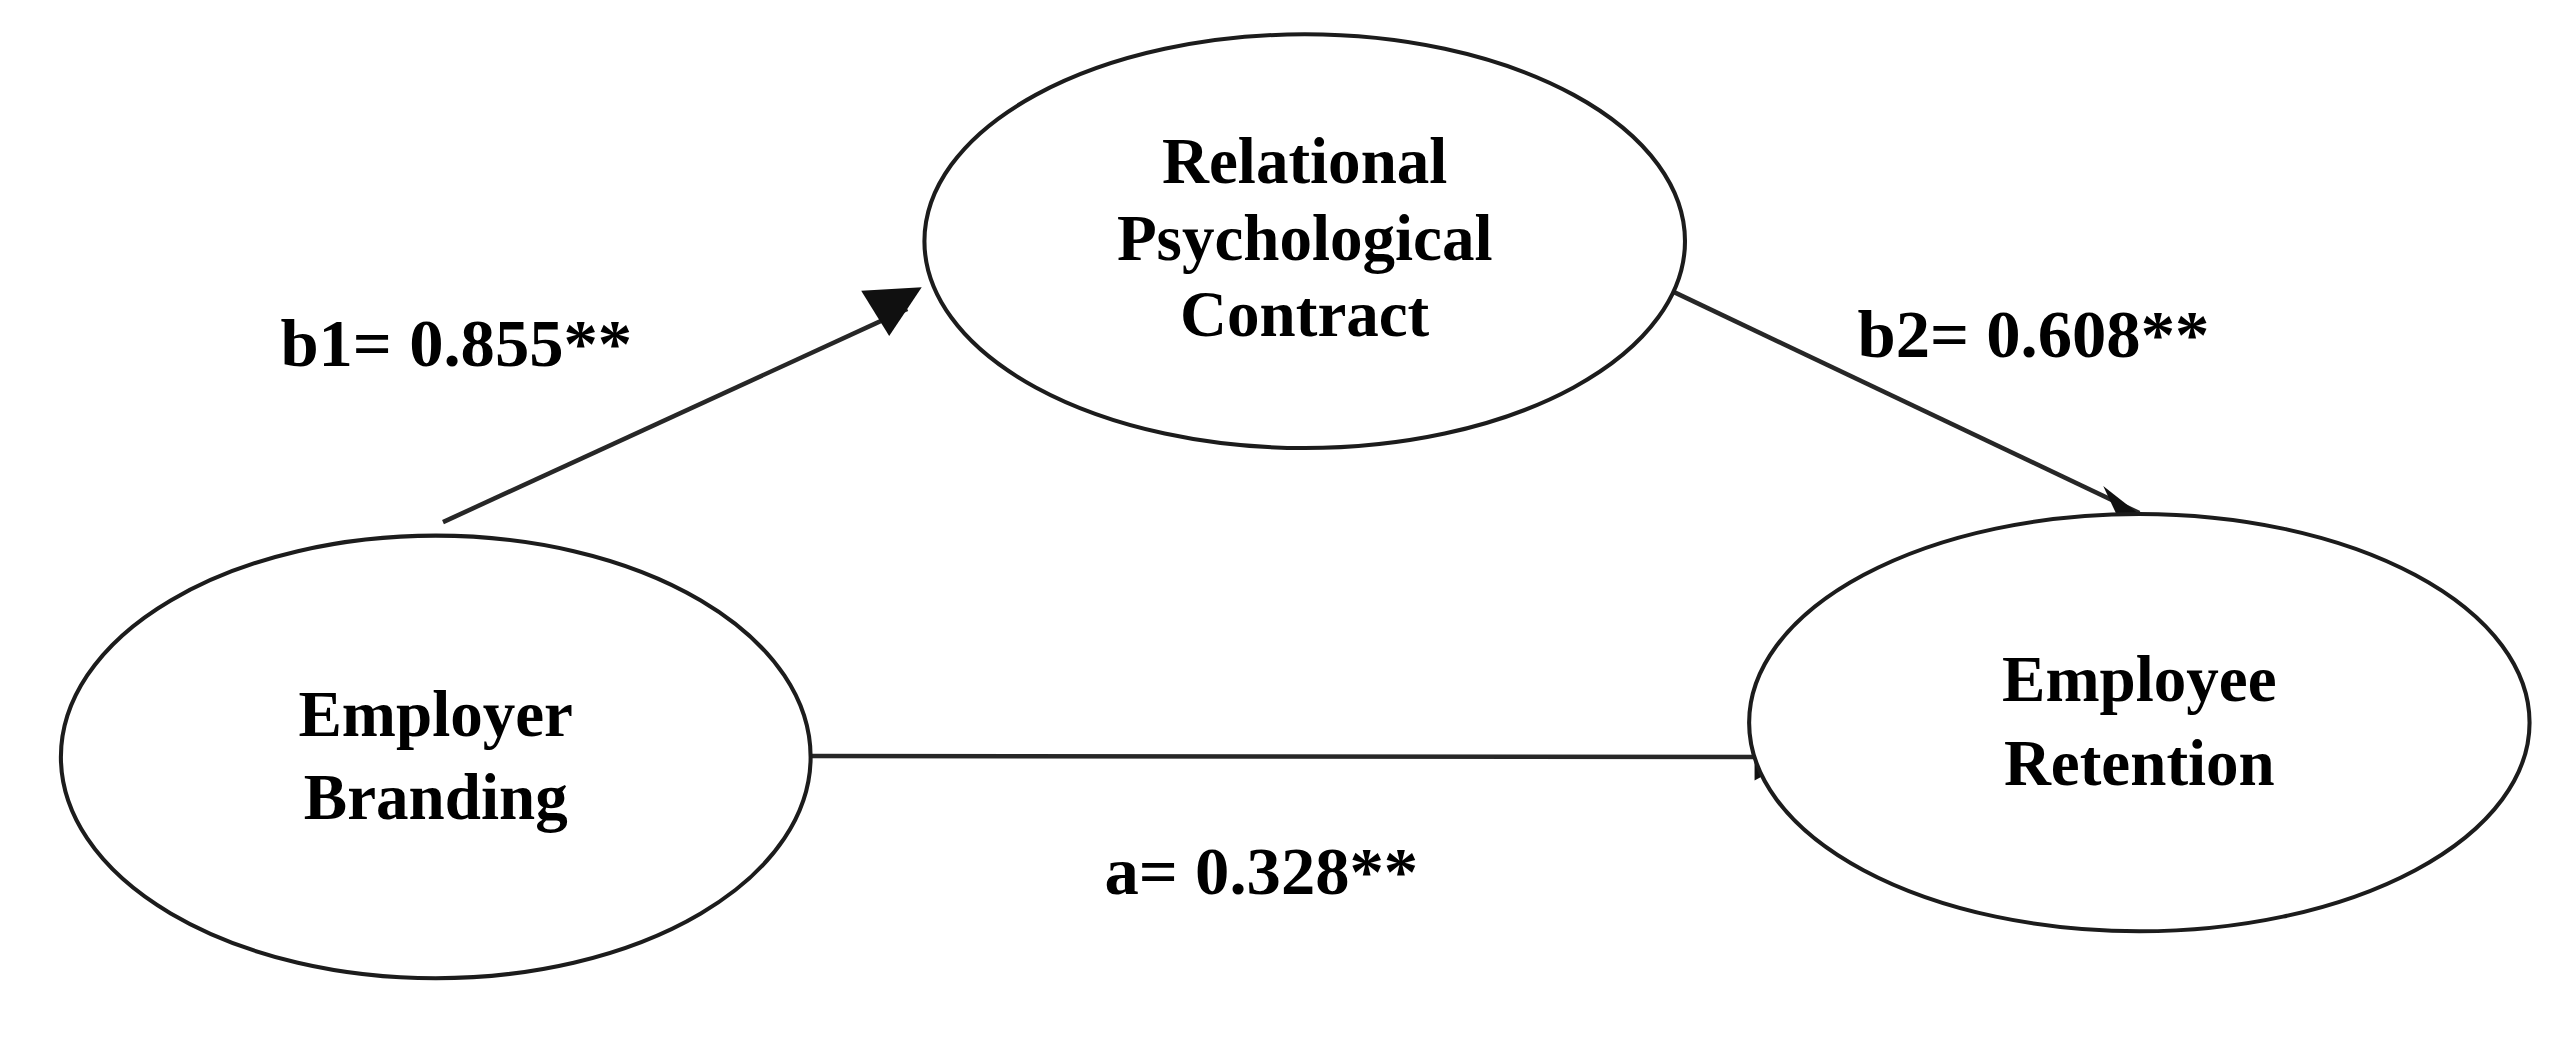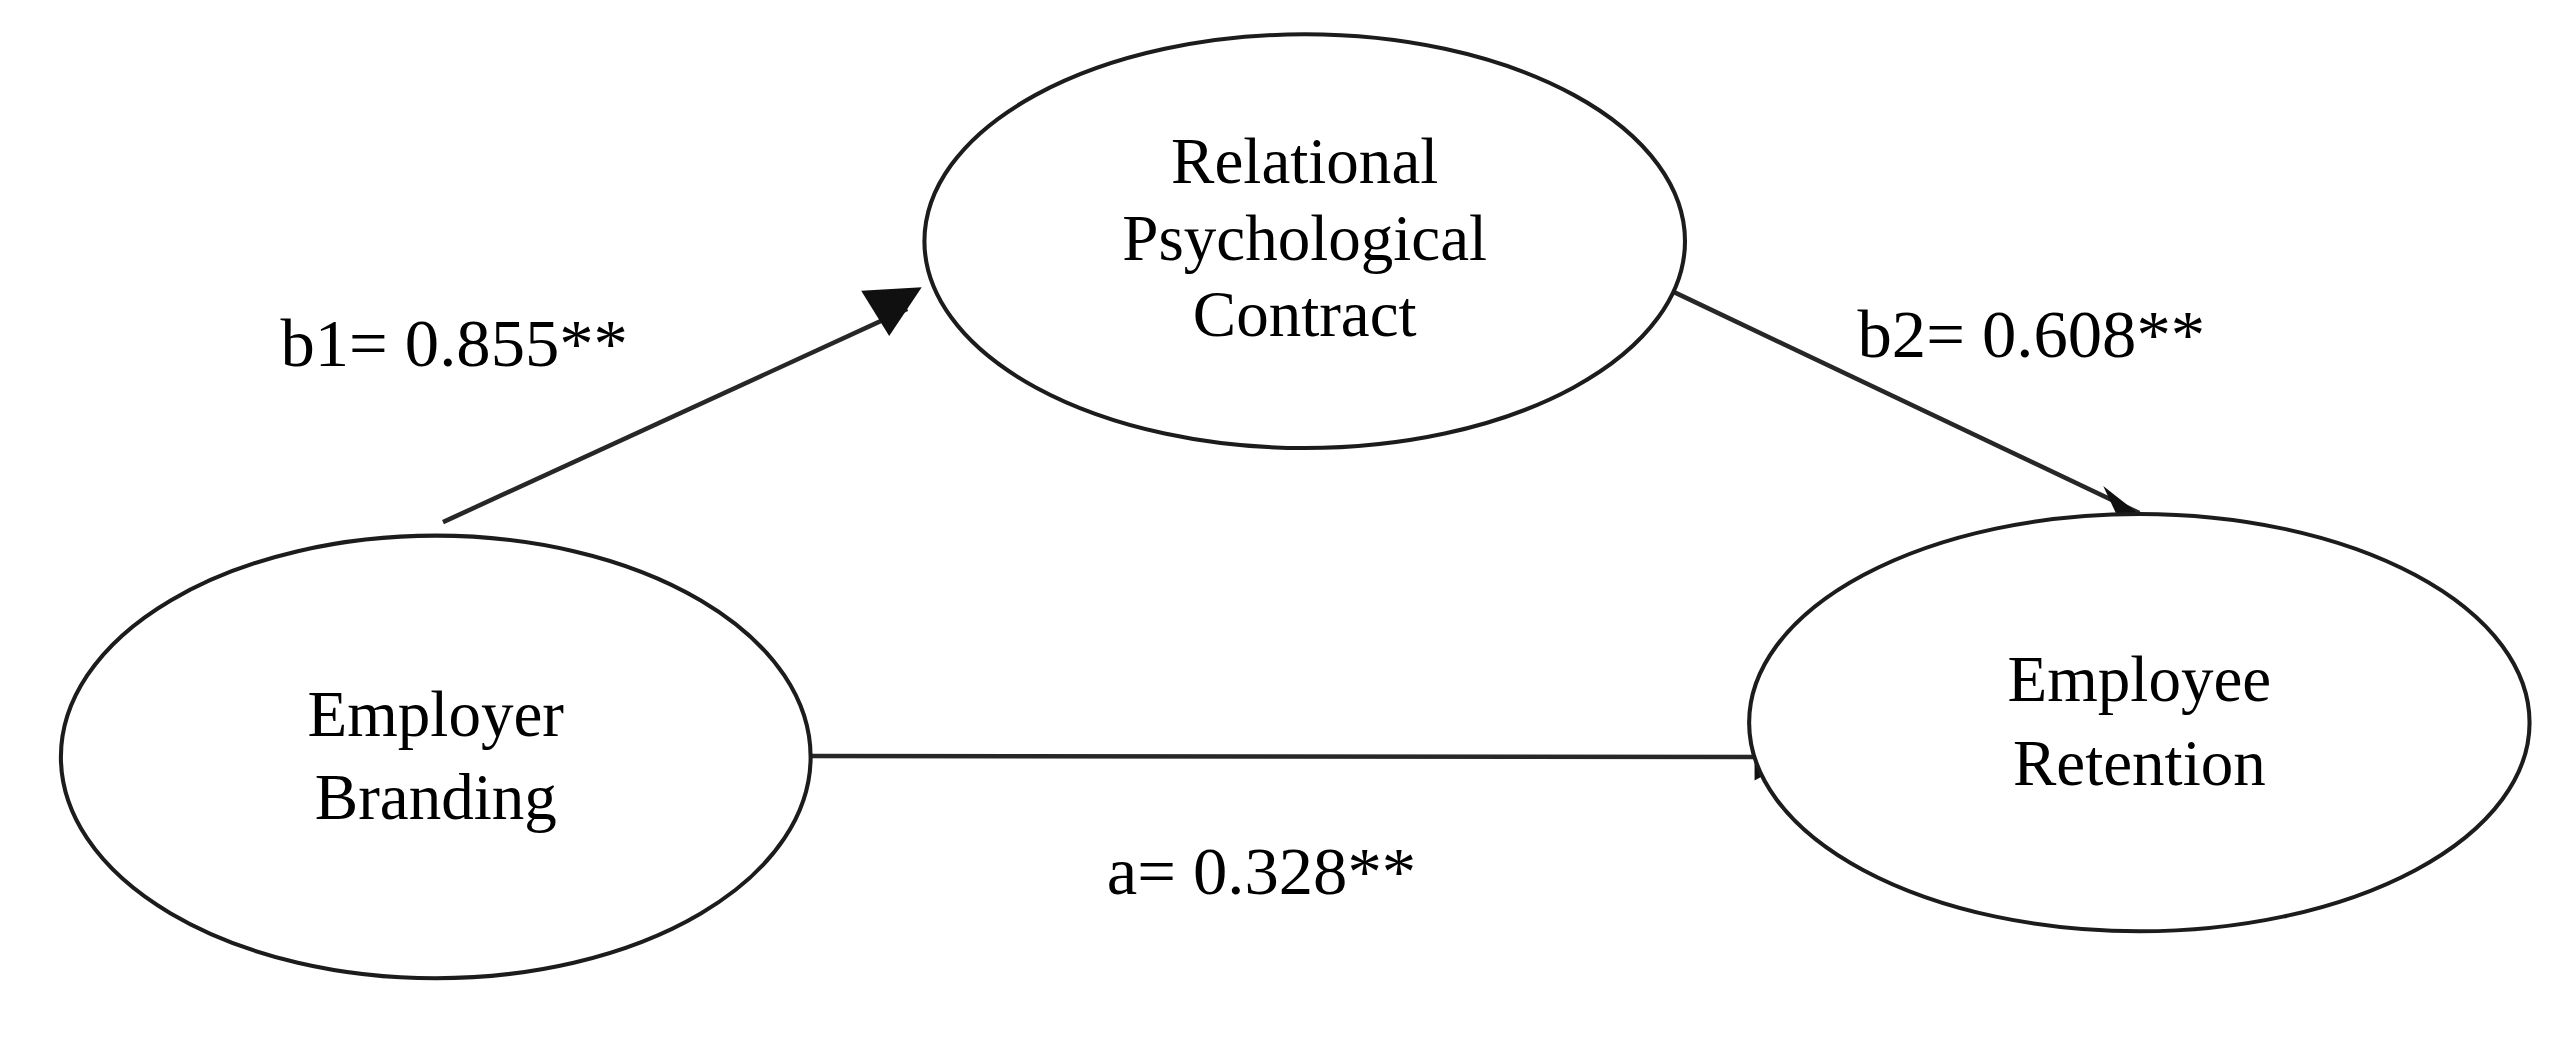--- a/index.html
+++ b/index.html
@@ -12,20 +12,21 @@
     width: 2576px;
     height: 1046px;
     overflow: hidden;
     font-family: "Liberation Serif", "DejaVu Serif", serif;
   }
   #diagram-root {
     position: relative;
     width: 2576px;
     height: 1046px;
     background: #ffffff;
+    font-weight: bold;
   }
   #diagram-svg {
     position: absolute;
     top: 0;
     left: 0;
     width: 2576px;
     height: 1046px;
     display: block;
   }
   .node-ellipse {

